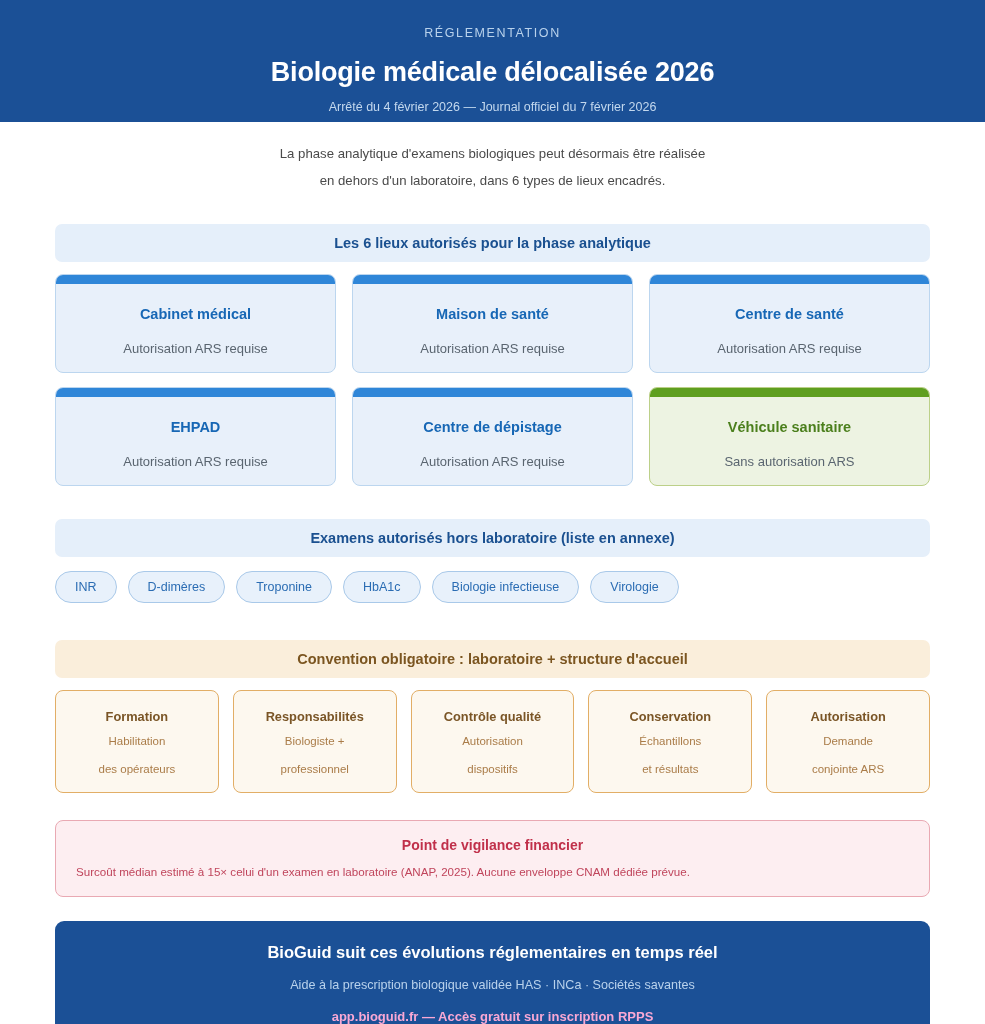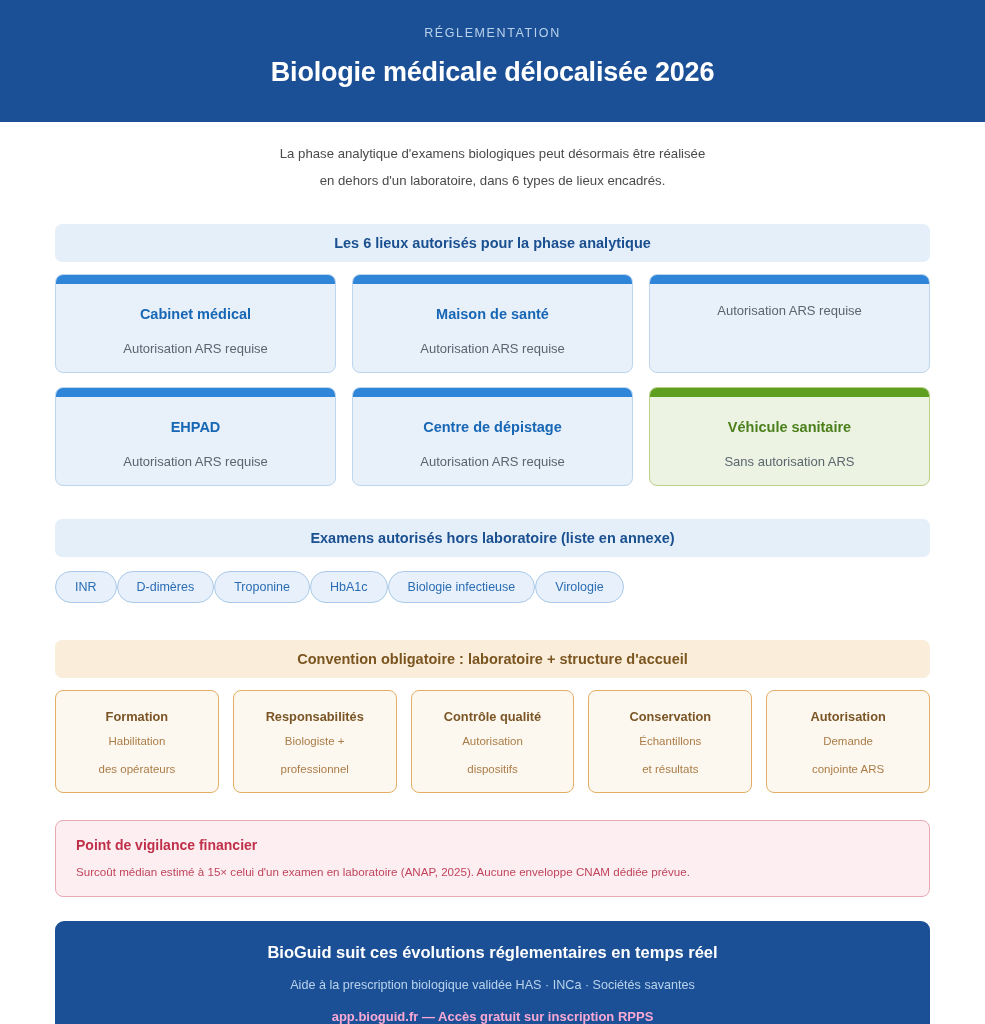--- a/index.html
+++ b/index.html
@@ -132,20 +132,21 @@
   .lieu-note {
     font-size: 13px;
     color: #5a6570;
     margin: 19px 0 0 0;
   }
   .lieux-grid-row2 { margin-top: 14px; }
 
   
   .pills {
     display: flex;
+    gap: 11px;
     margin-top: 14px;
     flex-wrap: wrap;
   }
   .pill {
     background: #e8f1fb;
     border: 1px solid #a9c9e9;
     color: #2a6cb3;
     border-radius: 16px;
     font-size: 12.5px;
     padding: 8px 19px;
@@ -189,20 +190,21 @@
     border: 1px solid #e9a9b3;
     border-radius: 8px;
     padding: 16px 20px 18px 20px;
     box-sizing: border-box;
   }
   .warning-title {
     color: #c0304a;
     font-weight: bold;
     font-size: 14px;
     margin: 0 0 12px 0;
+    text-align: center;
   }
   .warning-body {
     color: #c0455c;
     font-size: 11.6px;
     margin: 0;
   }
 
   
   .cta {
     margin-top: 24px;
@@ -231,20 +233,21 @@
   }
 </style>
 </head>
 <body>
 
 <div class="page">
 
   <div class="header">
     <div class="header-eyebrow">RÉGLEMENTATION</div>
     <div class="header-title">Biologie médicale délocalisée 2026</div>
+    <div class="header-sub">Arrêté du 4 février 2026  —  Journal officiel du 7 février 2026</div>
   </div>
 
   <div class="intro">
     <p class="intro-line">La phase analytique d'examens biologiques peut désormais être réalisée</p>
     <p class="intro-line">en dehors d'un laboratoire, dans 6 types de lieux encadrés.</p>
   </div>
 
   <div class="content">
 
     <div class="band band-blue band-lieux">Les 6 lieux autorisés pour la phase analytique</div>
@@ -255,20 +258,21 @@
         <div class="lieu-name">Cabinet médical</div>
         <div class="lieu-note">Autorisation ARS requise</div>
       </div>
       <div class="lieu-card">
         <div class="lieu-topbar"></div>
         <div class="lieu-name">Maison de santé</div>
         <div class="lieu-note">Autorisation ARS requise</div>
       </div>
       <div class="lieu-card">
         <div class="lieu-topbar"></div>
+        <div class="lieu-name">Centre de santé</div>
         <div class="lieu-note">Autorisation ARS requise</div>
       </div>
     </div>
 
     <div class="lieux-grid lieux-grid-row2">
       <div class="lieu-card">
         <div class="lieu-topbar"></div>
         <div class="lieu-name">EHPAD</div>
         <div class="lieu-note">Autorisation ARS requise</div>
       </div>

